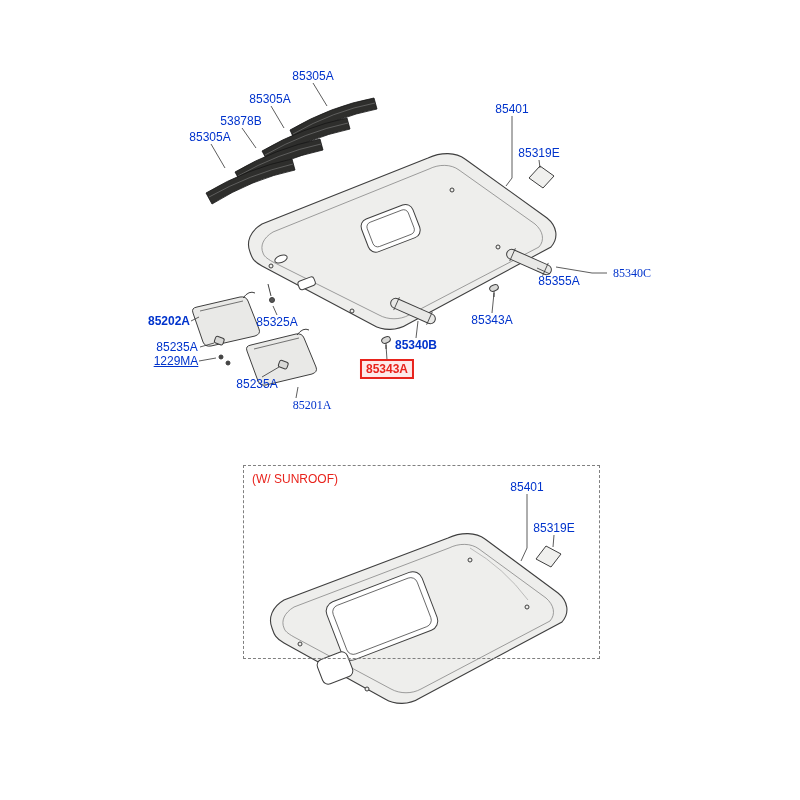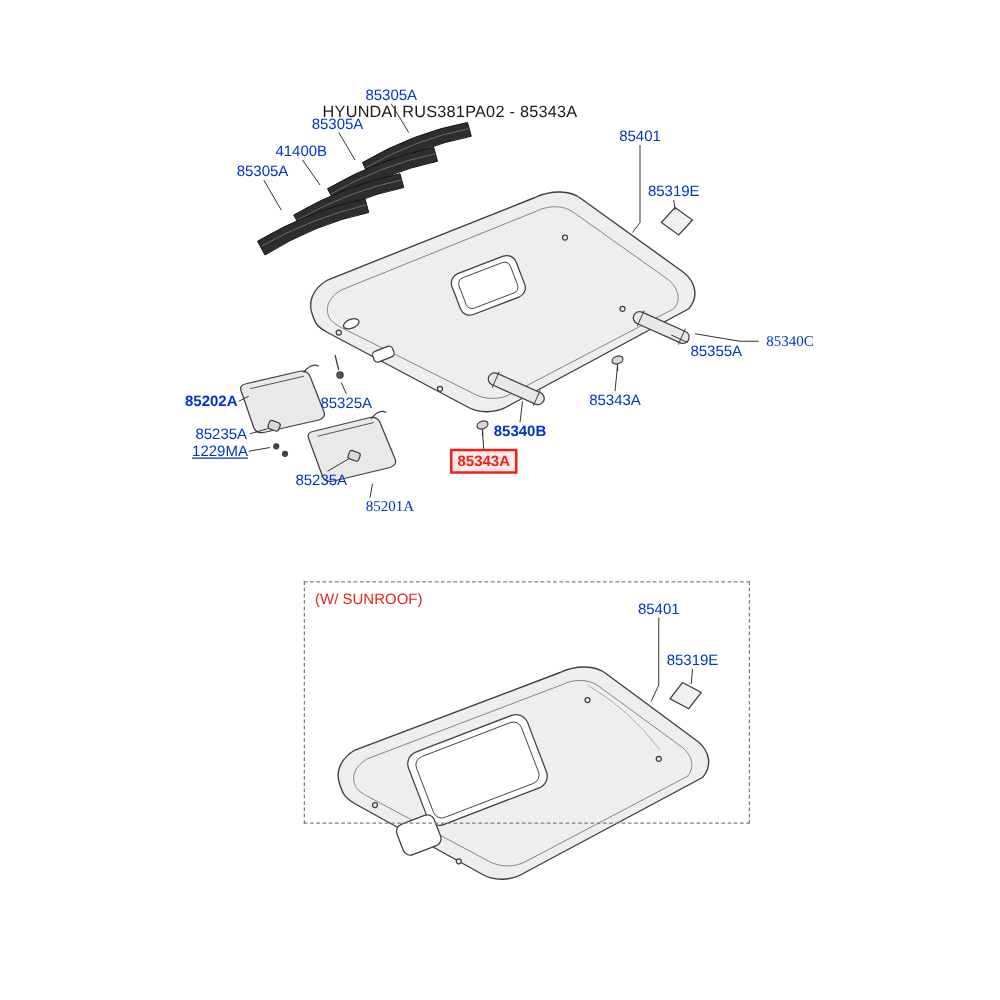--- a/index.html
+++ b/index.html
@@ -30,21 +30,20 @@
   #sunroof-caption{
     position:absolute;left:8px;top:6px;font-size:12px;
     color:var(--highlight-red,#e8231c);white-space:nowrap;
   }
 </style>
 </head>
 <body>
 
 <div id="stage">
 
-  <div id="page-title">HYUNDAI RUS381PA02 - 85343A</div>
 
   <svg id="artwork" width="800" height="800" viewBox="0 0 800 800" xmlns="http://www.w3.org/2000/svg">
 
     <g stroke="#151515" stroke-width="0.8">
       <path fill="#2e2e2c" d="M290 130 Q331 106 374 98 L377 109 Q335 117 295 141 Z"></path>
       <path d="M293 134 Q333 111 375 103" fill="none" stroke="#8f8f8f" stroke-width="0.5"></path>
       <path fill="#2e2e2c" d="M262 151 Q303 127 347 118 L350 129 Q307 138 268 162 Z"></path>
       <path d="M265 155 Q305 132 348 123" fill="none" stroke="#8f8f8f" stroke-width="0.5"></path>
       <path fill="#2e2e2c" d="M235 172 Q276 148 320 139 L323 150 Q280 159 241 183 Z"></path>
       <path d="M238 176 Q278 153 321 144" fill="none" stroke="#8f8f8f" stroke-width="0.5"></path>
@@ -146,26 +145,26 @@
     </g>
   </svg>
 
   <div id="sunroof-box">
     <div id="sunroof-caption">(W/ SUNROOF)</div>
   </div>
 
   <div id="labels-layer">
       <div class="part-label" style="left: 313px; top: 76px;">85305A</div>
       <div class="part-label" style="left: 270px; top: 99px;">85305A</div>
-      <div class="part-label" style="left: 241px; top: 121px;">41400B</div>
+      <div class="part-label" style="left: 241px; top: 121px;">53878B</div>
       <div class="part-label" style="left: 210px; top: 137px;">85305A</div>
       <div class="part-label" style="left: 512px; top: 109px;">85401</div>
       <div class="part-label" style="left: 539px; top: 153px;">85319E</div>
       <div class="part-label" style="left: 632px; top: 273px; font-family: Liberation Serif, serif;">85340C</div>
-      <div class="part-label" style="left: 573px; top: 281px;">85355A</div>
+      <div class="part-label" style="left: 559px; top: 281px;">85355A</div>
       <div class="part-label" style="left: 492px; top: 320px;">85343A</div>
       <div class="part-label" style="left: 416px; top: 345px; font-weight: bold;">85340B</div>
       <div class="part-label" style="left: 169px; top: 321px; font-weight: bold;">85202A</div>
       <div class="part-label" style="left: 277px; top: 322px; text-align: center;">85325A</div>
       <div class="part-label" style="left: 177px; top: 347px;">85235A</div>
       <div class="part-label" style="left: 176px; top: 361px; text-decoration: underline;">1229MA</div>
       <div class="part-label" style="left: 257px; top: 384px;">85235A</div>
       <div class="part-label" style="left: 312px; top: 405px; font-family: Liberation Serif, serif;">85201A</div>
       <div class="part-label highlighted" style="left: 387px; top: 369px;">85343A</div>
       <div class="part-label" style="left: 527px; top: 487px;">85401</div>

